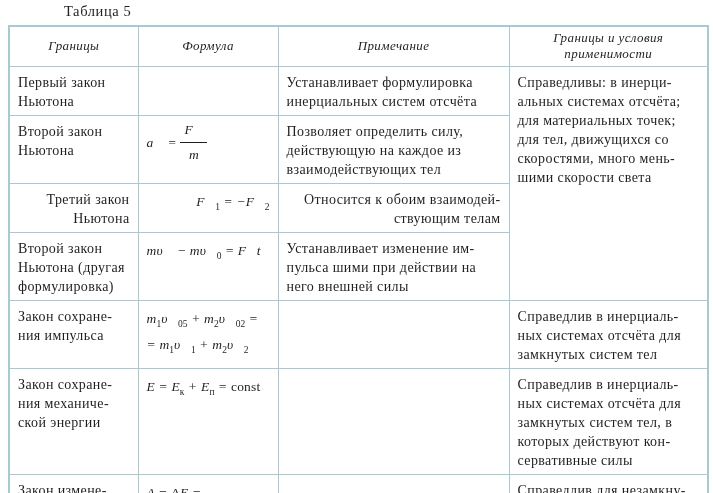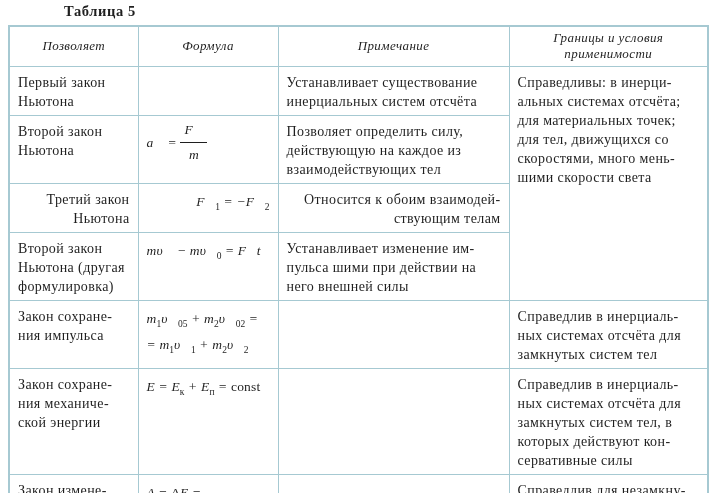--- a/index.html
+++ b/index.html
@@ -2,21 +2,21 @@
 <html><head>
 <meta charset="utf-8">
 <style>
   html,body{margin:0;padding:0;background:#ffffff;}
   .page{
     position:relative;width:713px;height:493px;background:#ffffff;
     font-family:"Liberation Serif", serif;color:#1f1f1f;overflow:hidden;
   }
   .table-title{
     position:absolute;left:64px;top:3px;
-    font-size:14.5px;font-weight:bold;letter-spacing:.6px;
+    font-size:14.5px;font-weight:normal;letter-spacing:.6px;
   }
   table.laws{
     position:absolute;left:8px;top:25px;width:699px;
     border-collapse:collapse;table-layout:fixed;
     border:2px solid #a6c9d2;
   }
   .laws th,.laws td{border:1.5px solid #a6c9d2;overflow:hidden;}
   .laws th{
     font-style:italic;font-weight:normal;font-size:13px;line-height:16px;
     text-align:center;vertical-align:middle;letter-spacing:.4px;
@@ -47,33 +47,33 @@
 
   <table class="laws">
     <colgroup>
       <col style="width:129px">
       <col style="width:140px">
       <col style="width:231px">
       <col style="width:199px">
     </colgroup>
     <thead>
       <tr class="rh">
-        <th>Позволяет</th>
+        <th>Границы</th>
         <th>Формула</th>
         <th>Примечание</th>
         <th>Границы и условия
 применимости</th>
       </tr>
     </thead>
     <tbody>
       <tr class="r0">
         <td>Первый закон
 Ньютона</td>
         <td class="formula-cell"></td>
-        <td>Устанавливает существование
+        <td>Устанавливает формулировка
 инерциальных систем отсчёта</td>
         <td rowspan="4">Справедливы: в инерци-
 альных системах отсчёта;
 для материальных точек;
 для тел, движущихся со
 скоростями, много мень-
 шими скорости света</td>
       </tr>
       <tr class="r1">
         <td>Второй закон

